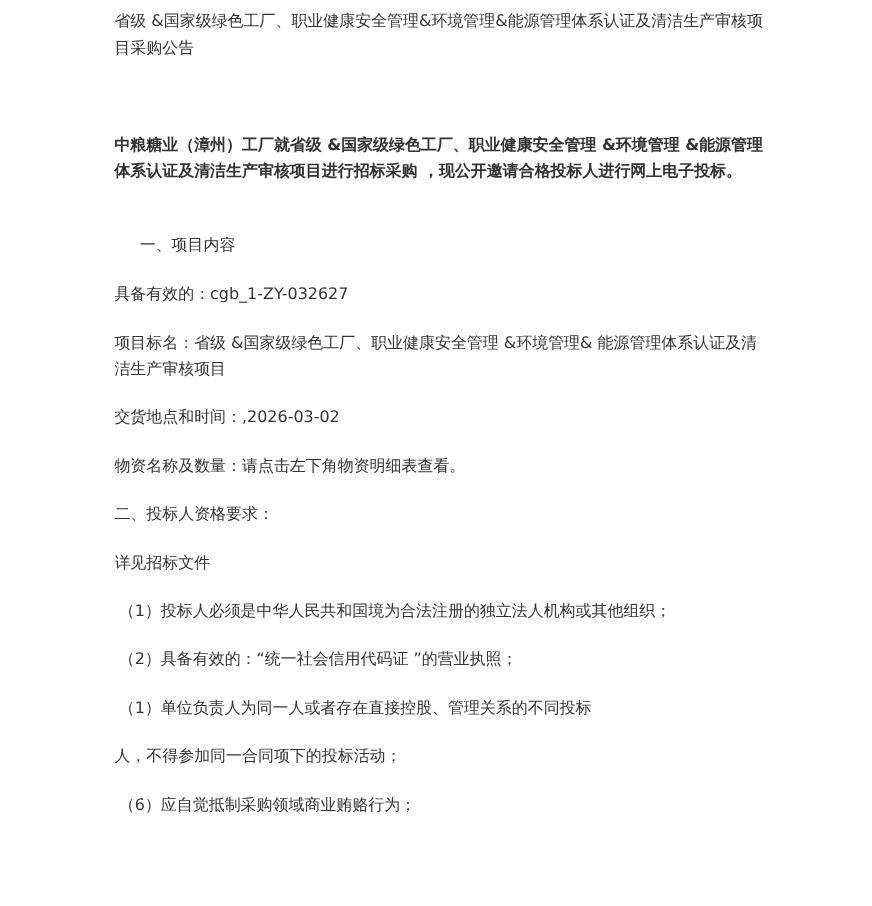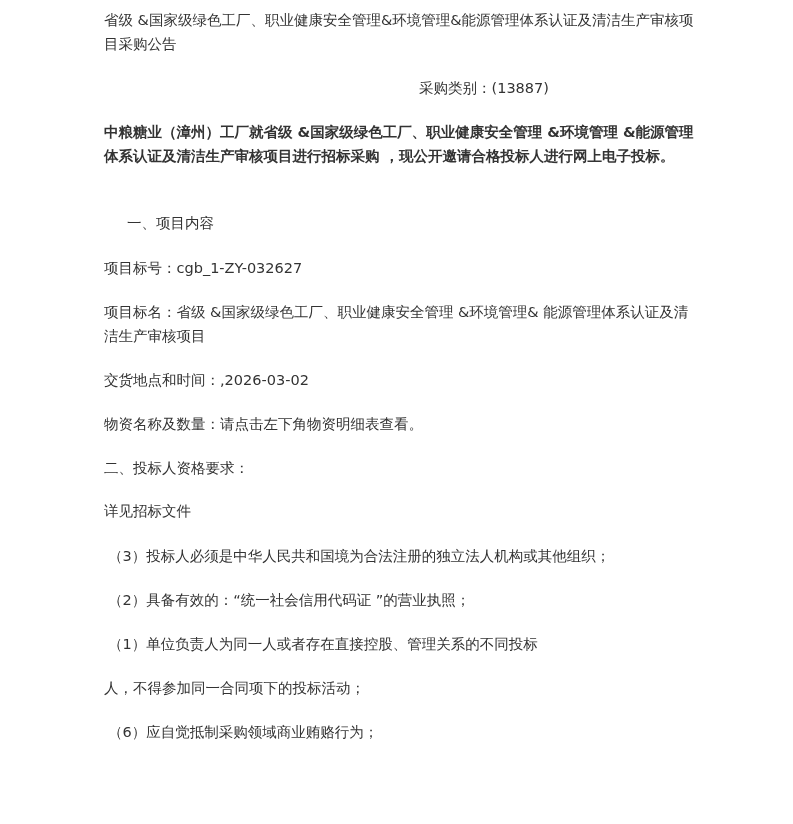--- a/index.html
+++ b/index.html
@@ -43,40 +43,39 @@
     .indent { padding-left: 8px; }
   </style>
 </head>
 <body>
 
 <div class="doc">
 
   <p class="p title abs" style="top:0;">省级 &amp;国家级绿色工厂、职业健康安全管理&amp;环境管理&amp;能源管理体系认证及清洁生产审核项目采购公告</p>
 
   <div class="meta-row">
-    <span class="meta-cat"><span>采购类别：</span><span>(13887)</span></span>
   </div>
 
   <p class="p abs" style="top:112px;font-weight:bold;">中粮糖业（漳州）工厂就省级 &amp;国家级绿色工厂、职业健康安全管理 &amp;环境管理 &amp;能源管理体系认证及清洁生产审核项目进行招标采购 ，现公开邀请合格投标人进行网上电子投标。</p>
 
   <p class="p abs" style="top:203px;margin-left:23px;">一、项目内容</p>
 
-  <p class="p abs" style="top:248px;"><span>项目标号：</span><span>cgb_1-ZY-032627</span></p>
+  <p class="p abs" style="top:248px;"><span>具备有效的：</span><span>cgb_1-ZY-032627</span></p>
 
   <p class="p abs" style="top:292px;"><span>项目标名：</span><span>省级 &amp;国家级绿色工厂、职业健康安全管理 &amp;环境管理&amp; 能源管理体系认证及清洁生产审核项目</span></p>
 
   <p class="p abs" style="top:360px;"><span>交货地点和时间：</span><span>,2026-03-02</span></p>
 
   <p class="p abs" style="top:404px;"><span>物资名称及数量：</span><span>请点击左下角物资明细表查看。</span></p>
 
   <p class="p abs" style="top:448px;">二、投标人资格要求：</p>
 
-  <p class="p abs" style="top:492px;font-family:Liberation Mono, monospace;">详见招标文件</p>
+  <p class="p abs" style="top:492px;">详见招标文件</p>
 
-  <p class="p abs indent" style="top:536px; left:-4px;">（3）投标人必须是中华人民共和国境为合法注册的独立法人机构或其他组织；</p>
+  <p class="p abs indent" style="top:536px; left:-4px;">（1）投标人必须是中华人民共和国境为合法注册的独立法人机构或其他组织；</p>
 
   <p class="p abs indent" style="top:580px; left:-4px;">（2）具备有效的：“统一社会信用代码证 ”的营业执照；</p>
 
   <p class="p abs indent" style="top:624px; left:-4px;">（1）单位负责人为同一人或者存在直接控股、管理关系的不同投标</p>
 
   <p class="p abs" style="top:668px;">人，不得参加同一合同项下的投标活动；</p>
 
   <p class="p abs indent" style="top:712px; left:-4px;">（6）应自觉抵制采购领域商业贿赂行为；</p>
 
 </div>

